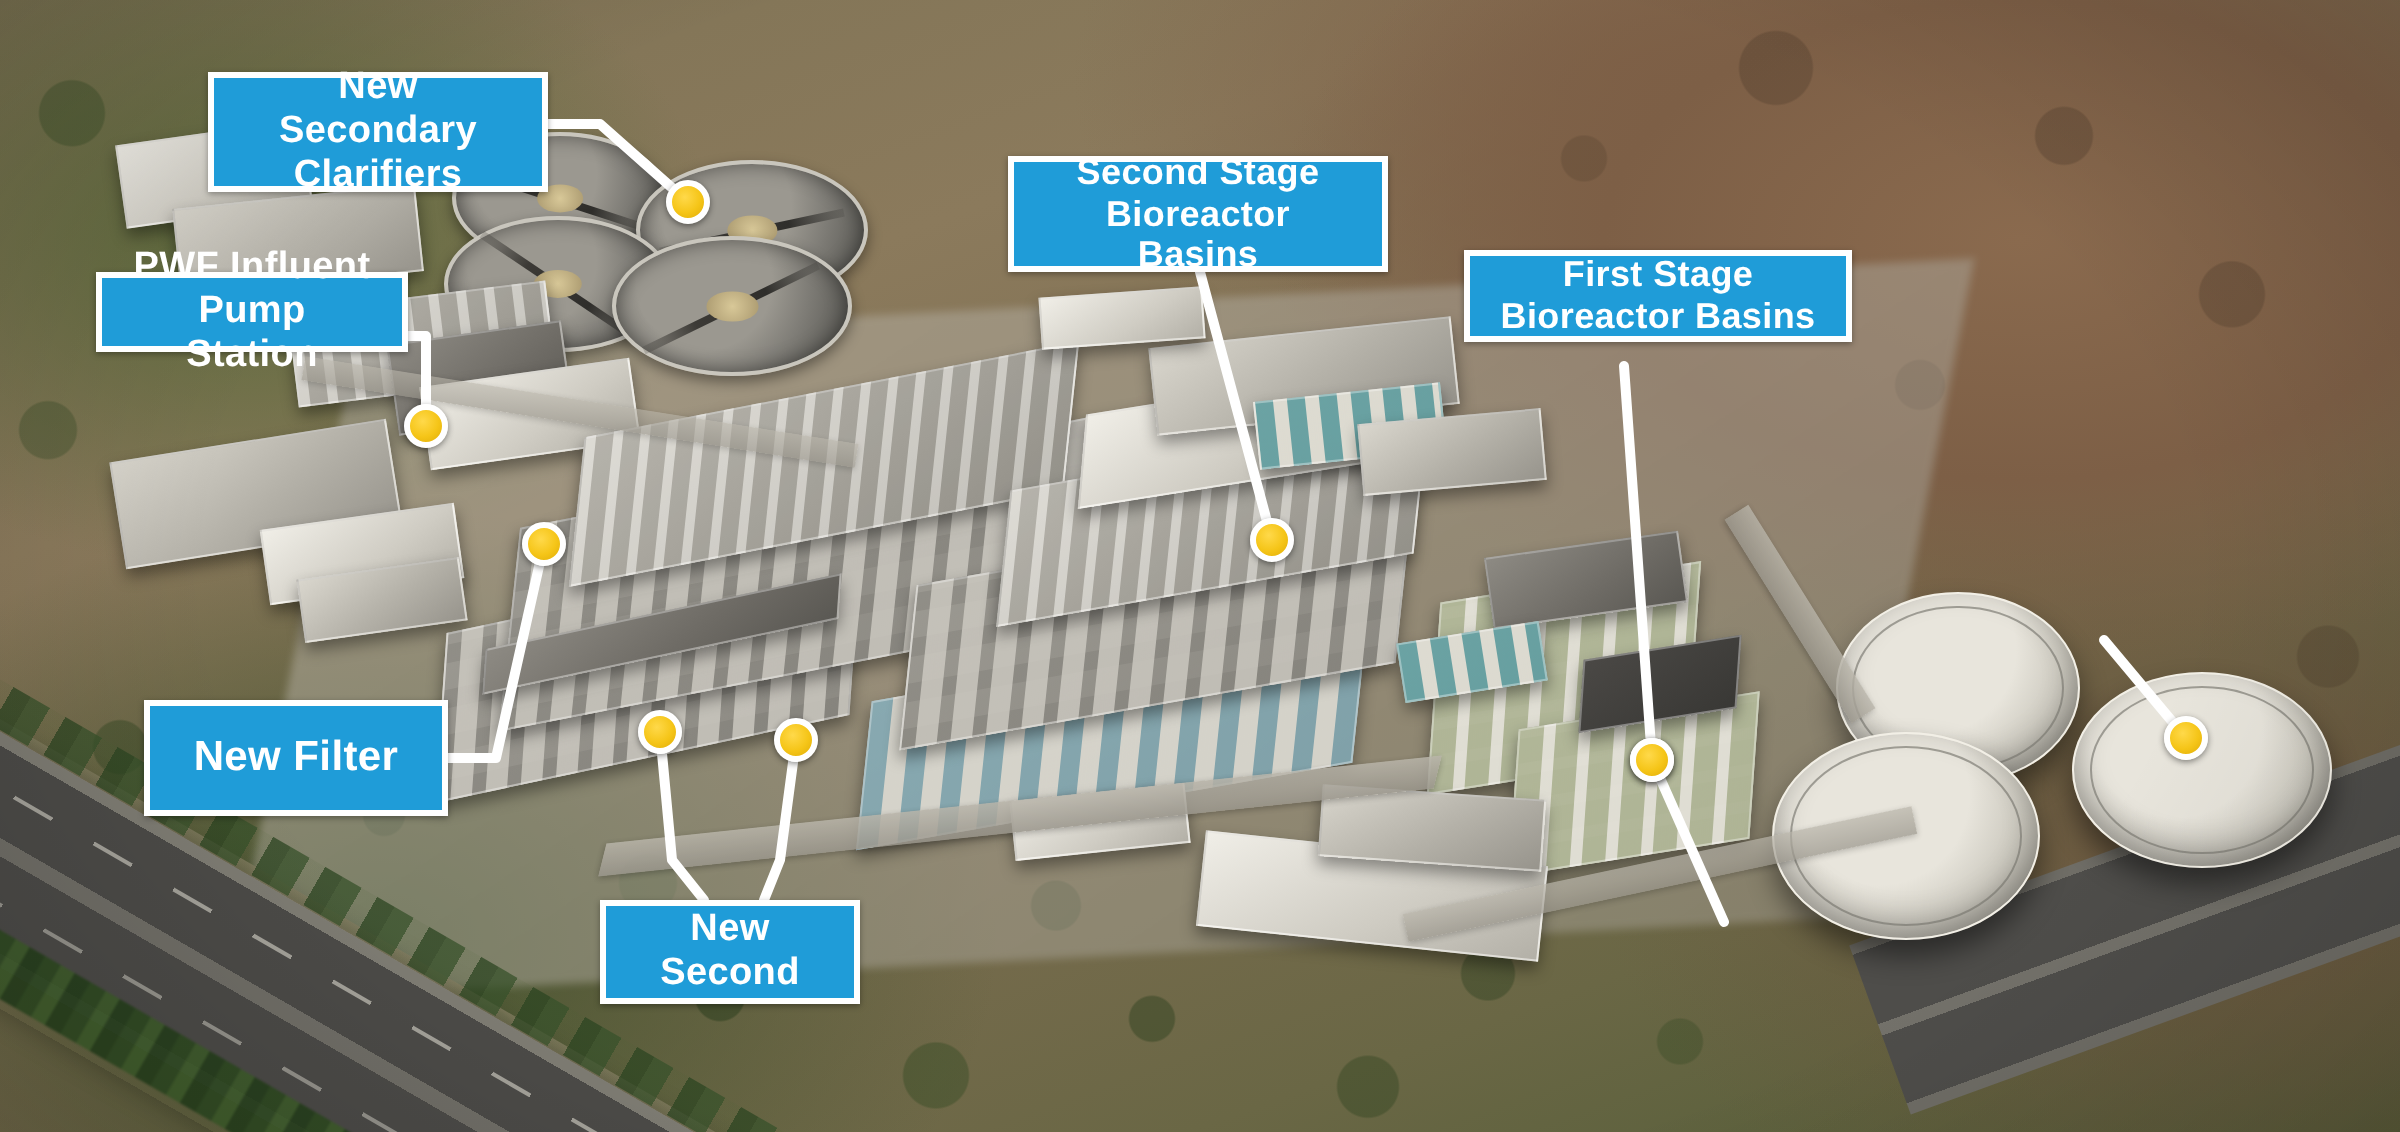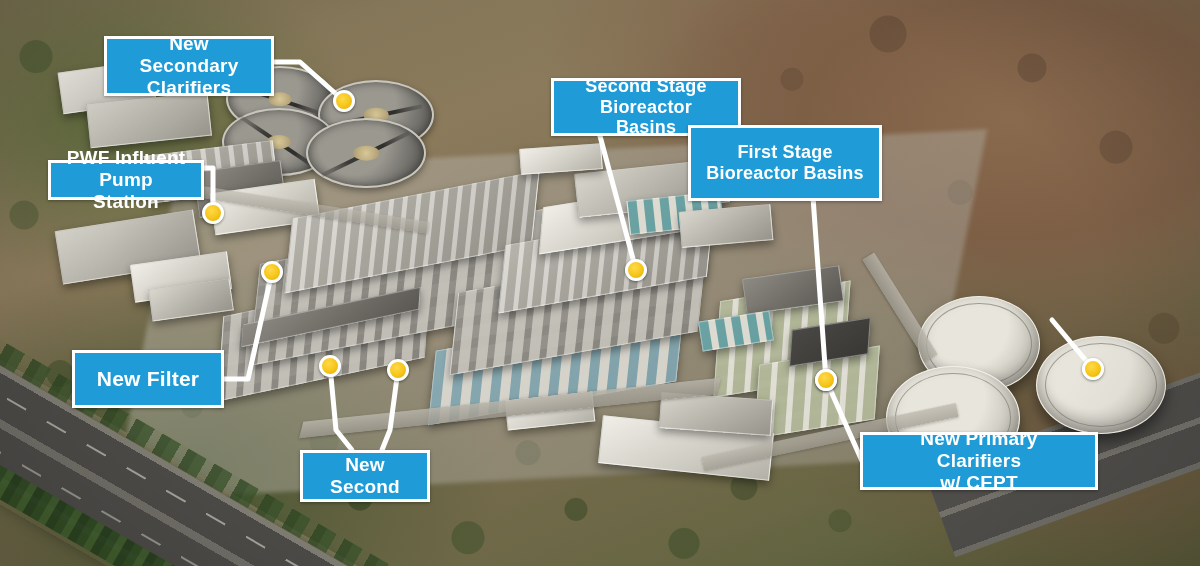--- a/index.html
+++ b/index.html
@@ -357,31 +357,29 @@
         <div class="dot" style="left: 1093px; top: 369px;"></div>
         <div class="dot" style="left: 272px; top: 272px;"></div>
         <div class="dot" style="left: 330px; top: 366px;"></div>
         <div class="dot" style="left: 398px; top: 370px;"></div>
         <div class="dot" style="left: 826px; top: 380px;"></div>
       </div>
 
     <div class="callout" style="left:104px;top:36px;width:170px;height:60px;font-size:19px;">New Secondary
 Clarifiers</div>
 
-    <div class="callout" style="left:48px;top:160px;width:156px;height:40px;font-size:19px;">PWF Influent
+    <div class="callout" style="left:48px;top:136px;width:156px;height:40px;font-size:19px;">PWF Influent
 Pump Station</div>
 
-    <div class="callout" style="left:504px;top:78px;width:190px;height:58px;font-size:18px;margin-left:47px;">Second Stage
+    <div class="callout" style="left:504px;top:78px;width:190px;height:58px;font-size:18px;">Second Stage
 Bioreactor Basins</div>
 
-    <div class="callout" style="left:688px;top:125px;width:194px;height:76px;font-size:18px;">First Stage
+    <div class="callout" style="left:732px;top:125px;width:194px;height:46px;font-size:18px;">First Stage
 Bioreactor Basins</div>
 
 
     <div class="callout" style="left:72px;top:350px;width:152px;height:58px;font-size:21px;">New Filter</div>
 
     <div class="callout" style="left:300px;top:450px;width:130px;height:52px;font-size:19px;">New Second</div>
 
-    <div class="callout" style="left:860px;top:432px;width:238px;height:58px;font-size:19px;">New Primary Clarifiers
-w/ CEPT</div>
   </div>
 
 </div>
 
 </body></html>

